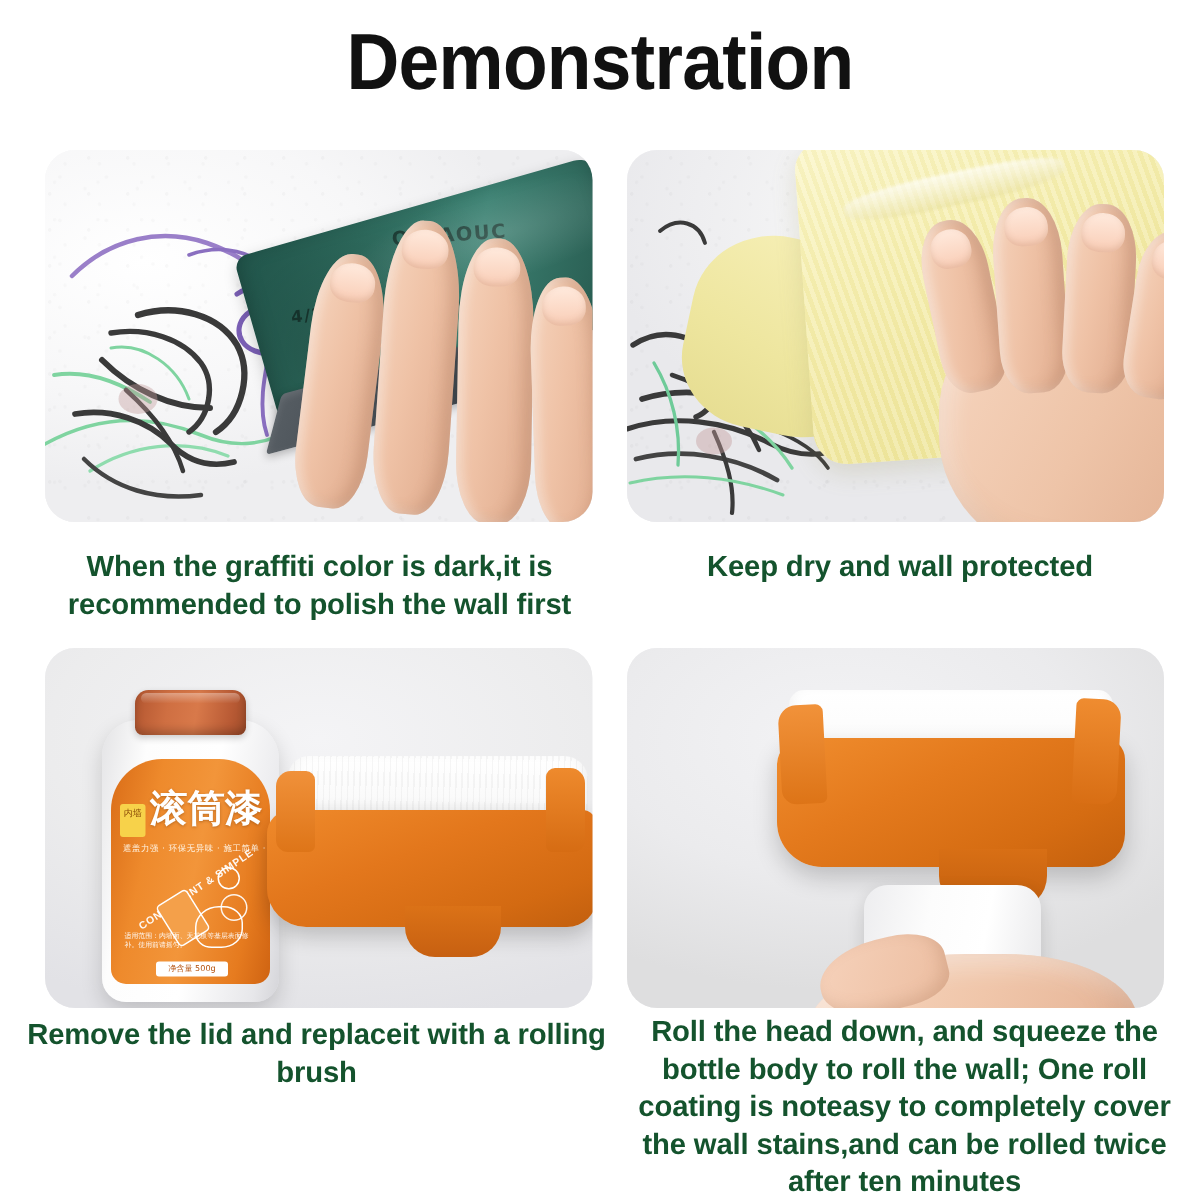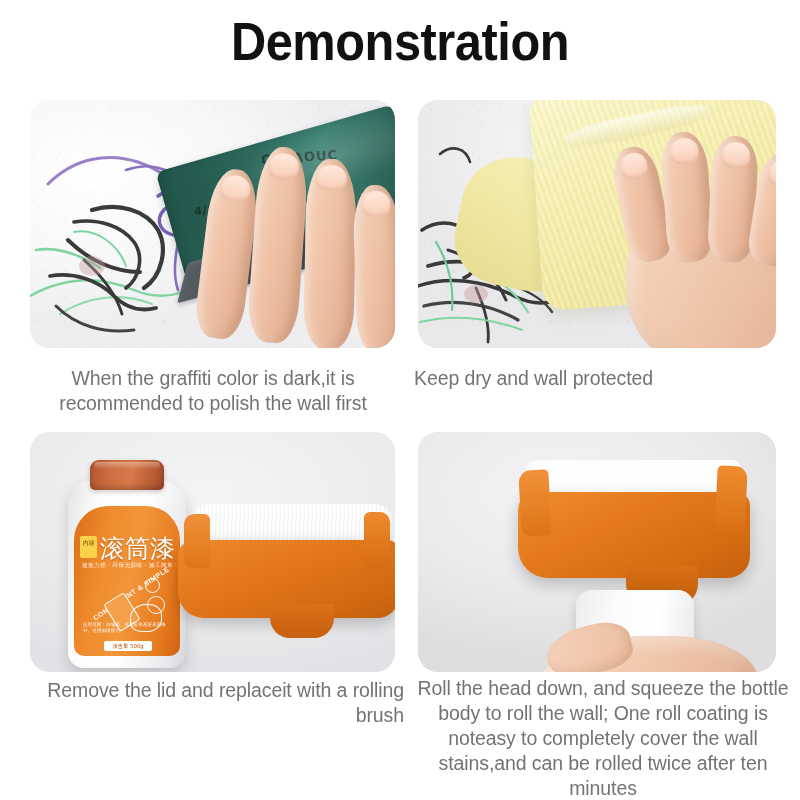--- a/index.html
+++ b/index.html
@@ -43,27 +43,27 @@
   #panel-3 { left: 30px;  top: 432px; width: 365px; height: 240px; }
   #panel-4 { left: 418px; top: 432px; width: 358px; height: 240px; }
 
   .scene { position: absolute; inset: 0; }
 
   
   .caption {
     position: absolute;
     font-size: 19.5px;
     line-height: 25px;
-    font-weight: normal;
-    color: #737373;
+    font-weight: bold;
+    color: #14532d;
     letter-spacing: -0.1px;
   }
   #caption-1 { left: 22px;  top: 366px; width: 382px; text-align: center; }
-  #caption-2 { left: 414px; top: 366px; width: 372px; }
-  #caption-3 { left: 18px;  top: 678px; width: 386px; text-align: right; }
+  #caption-2 { left: 414px; top: 366px; width: 372px; text-align: center; }
+  #caption-3 { left: 18px;  top: 678px; width: 386px; text-align: center; }
   #caption-4 { left: 417px; top: 676px; width: 372px; text-align: center; }
 
   
   .wall-1 {
     position: absolute; inset: 0;
     background:
       radial-gradient(ellipse 70% 60% at 18% 30%, #ffffff 0%, #f7f7f8 60%, #eeeef0 100%),
       linear-gradient(160deg, #fbfbfc 0%, #ececed 100%);
   }
   .wall-tex {
@@ -238,24 +238,24 @@
   .label {
     position: absolute;
     left: 6px; top: 46px;
     width: 106px; height: 150px;
     border-radius: 34px 34px 10px 10px;
     background: linear-gradient(102deg, #d96c17 0%, #ee8a2c 26%, #f2953a 52%, #e67b1f 82%, #cf6312 100%);
     overflow: hidden;
   }
   .label-cn {
     position: absolute;
-    left: 26px; top: 26px;
+    left: 26px; top: 16px;
     font-family: "DejaVu Sans", sans-serif;
     font-size: 25px;
-    font-weight: normal;
+    font-weight: bold;
     color: #ffffff;
     letter-spacing: 0px;
     text-shadow: 0 1px 2px rgba(120,60,10,.45);
     white-space: nowrap;
   }
   .label-badge {
     position: absolute;
     left: 6px; top: 30px;
     width: 17px; height: 22px;
     background: #f7d24a;

